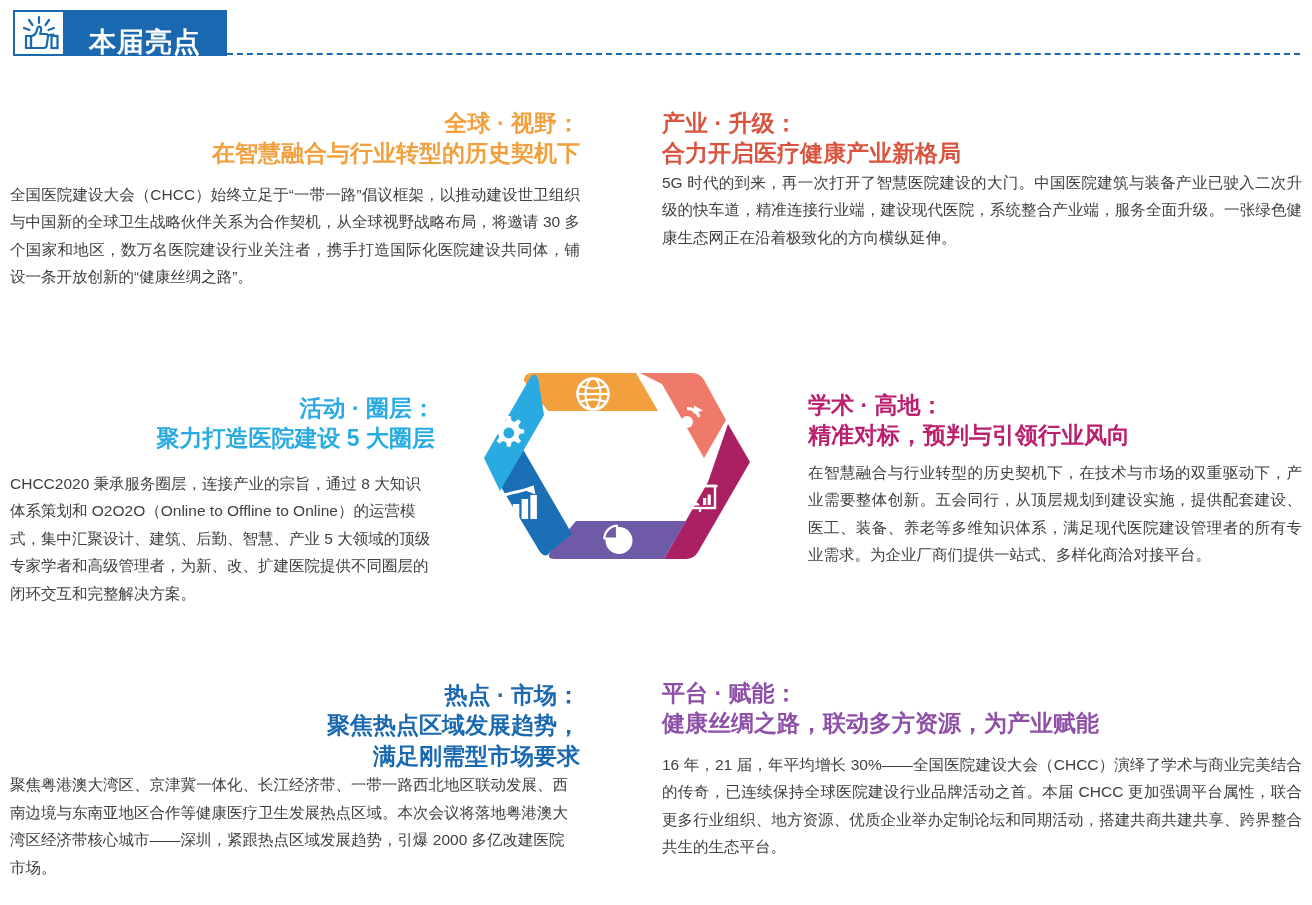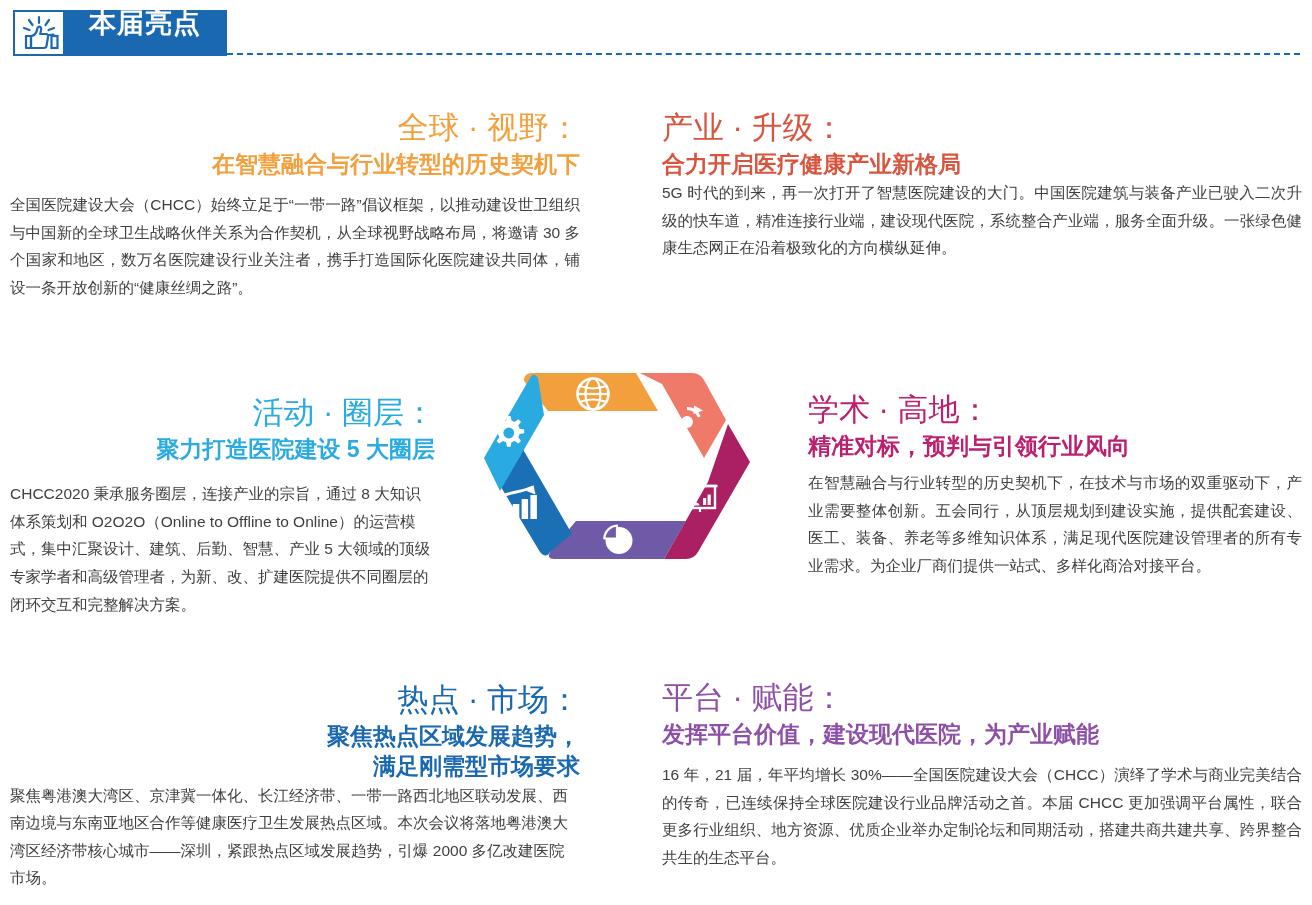--- a/index.html
+++ b/index.html
@@ -36,21 +36,21 @@
   }
   #header-icon-box svg { display: block; }
   #header-title-bar {
     position: absolute;
     left: 63px;
     top: 10px;
     height: 46px;
     width: 164px;
     background: #1a69b0;
     display: flex;
-    align-items: flex-start;
+    align-items: flex-end;
     justify-content: center;
   }
   #header-title {
     color: #ffffff;
     font-size: 27px;
     font-weight: bold;
     letter-spacing: 1px;
     line-height: 1;
     white-space: nowrap;
   }
@@ -59,22 +59,22 @@
     left: 227px;
     top: 53px;
     width: 1073px;
     height: 0;
     border-top: 2px dashed #1a69b0;
   }
 
   
   .block { position: absolute; }
   .heading1 {
-    font-size: 31px;
-    font-weight: normal;
+    font-size: 23px;
+    font-weight: bold;
     line-height: 1.32;
     white-space: nowrap;
   }
   .heading2 {
     font-size: 23px;
     font-weight: bold;
     line-height: 1.32;
     white-space: nowrap;
   }
   .body-text {
@@ -176,21 +176,21 @@
 
 <div class="block align-right" id="block-hotspot">
   <div class="heading1 c-blue">热点 · 市场：</div>
   <div class="heading2 c-blue">聚焦热点区域发展趋势，</div>
   <div class="heading2 c-blue">满足刚需型市场要求</div>
   <div class="body-text align-left">聚焦粤港澳大湾区、京津冀一体化、长江经济带、一带一路西北地区联动发展、西南边境与东南亚地区合作等健康医疗卫生发展热点区域。本次会议将落地粤港澳大湾区经济带核心城市——深圳，紧跟热点区域发展趋势，引爆 2000 多亿改建医院市场。</div>
 </div>
 
 <div class="block align-left" id="block-platform">
   <div class="heading1 c-purple">平台 · 赋能：</div>
-  <div class="heading2 c-purple">发挥平台价值，建设现代医院，为产业赋能</div>
+  <div class="heading2 c-purple">健康丝绸之路，联动多方资源，为产业赋能</div>
   <div class="body-text">16 年，21 届，年平均增长 30%——全国医院建设大会（CHCC）演绎了学术与商业完美结合的传奇，已连续保持全球医院建设行业品牌活动之首。本届 CHCC 更加强调平台属性，联合更多行业组织、地方资源、优质企业举办定制论坛和同期活动，搭建共商共建共享、跨界整合共生的生态平台。</div>
 </div>
 
 <div id="hexagon">
   <svg width="330" height="325" viewBox="0 0 330 325">
 
     <g>
       <path d="M72 78 Q72 70 80 70 L184 70 L206 108 L96 108 Z" fill="#f2a03d"></path>
 
       <g transform="translate(124,74)">

